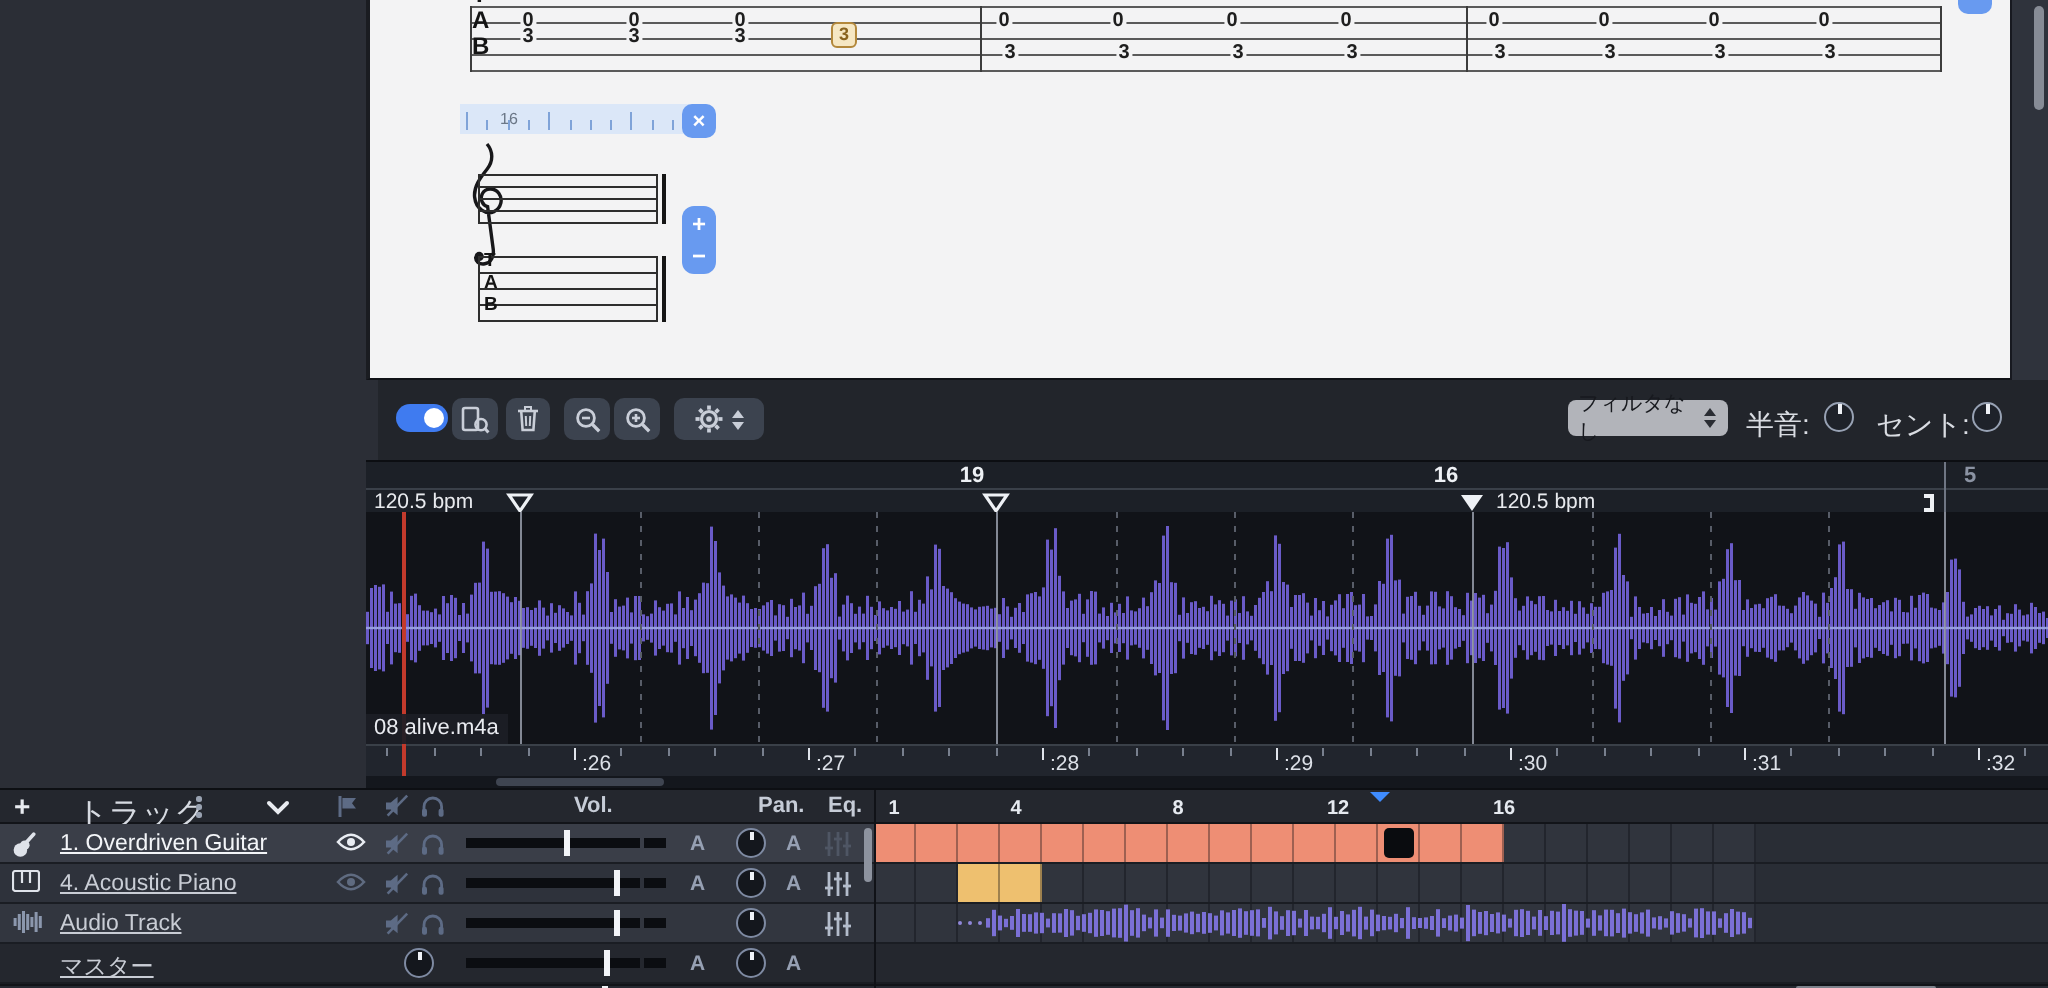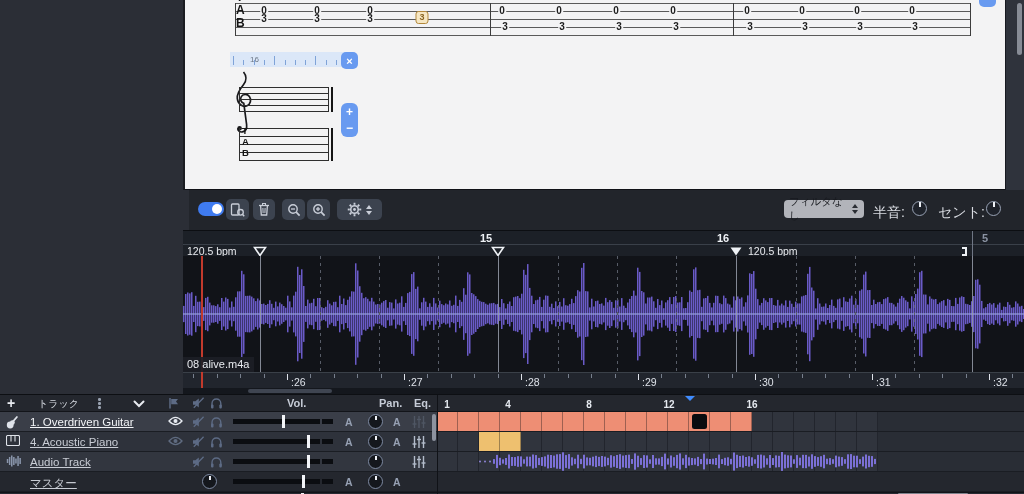--- a/index.html
+++ b/index.html
@@ -81,21 +81,21 @@
 .timeruler{position:absolute;left:0;top:116px;width:841px;height:16px;background:#21252d;border-top:1px solid #3a4048;box-sizing:border-box;}
 .tr-maj{position:absolute;top:1px;width:1px;height:6px;background:#dfe3ea;}
 .tr-min{position:absolute;top:1px;width:1px;height:4px;background:#78808e;}
 .tr-lab{position:absolute;top:3px;font-size:10.5px;color:#dde1e8;}
 .hscroll{position:absolute;left:0;top:132px;width:841px;height:6px;background:#14171d;}
 .hthumb{position:absolute;left:65px;top:1px;width:84px;height:4px;border-radius:2px;background:#3f4551;}
 
 .tracks{position:absolute;left:0;top:394px;width:1024px;height:100px;background:#24272e;border-top:1px solid #0d0f13;box-sizing:border-box;}
 .thead{position:absolute;left:0;top:0;width:1024px;height:17px;background:#24272e;border-bottom:1px solid #121419;box-sizing:border-box;}
 .th-plus{position:absolute;left:7px;top:0px;font-size:14px;font-weight:bold;color:#e8ebf0;line-height:16px;}
-.th-title{position:absolute;left:38px;top:2px;font-size:10px;color:#d6dae1;}
+.th-title{position:absolute;left:38px;top:2px;font-size:16px;color:#d6dae1;}
 .th-dots{position:absolute;left:98px;top:3px;width:2.5px;height:2.5px;border-radius:50%;background:#99a2b1;
   box-shadow:0 4px 0 #99a2b1,0 8px 0 #99a2b1;}
 .th-icon{position:absolute;top:2px;line-height:0;}
 .th-col{position:absolute;top:2px;font-size:11px;font-weight:bold;color:#c6ccd7;}
 .gnum{position:absolute;top:4px;font-size:10px;font-weight:bold;color:#e6eaf0;transform:translateX(-50%);}
 .playtri{position:absolute;top:1px;width:0;height:0;border-left:5px solid transparent;
   border-right:5px solid transparent;border-top:5px solid #3f8cff;transform:translateX(-50%);}
 .trow{position:absolute;left:0;width:1024px;height:20px;border-bottom:1px solid #1a1d23;box-sizing:border-box;}
 .lpane{position:absolute;left:0;top:0;width:437px;height:19px;}
 .r0 .lpane{background:#3a3e48;}.r1 .lpane{background:#2e323b;}.r2 .lpane{background:#32363f;}.r3 .lpane{background:#24272e;}
@@ -288,21 +288,21 @@
     <div class="tknob2" style="left:797px"></div>
   </div>
 
   <div id="rulerbar" class="rulerbar">
     <div class="rb-div"></div>
     <span class="rb-bpm" style="left:4px">120.5 bpm</span>
   <span class="rb-num" style="left: 63px; margin-top: 48px;">14</span>
       <div class="rb-mark" style="left: 70px;"><svg width="14" height="11">
           <polygon points="1.5,1.5 12.5,1.5 7,9.5" fill="none" stroke="#eef1f5" stroke-width="1.6"></polygon>
         </svg></div>
-      <span class="rb-num" style="left: 303px;">15</span>
+      <span class="rb-num" style="left: 303px;">19</span>
       <div class="rb-mark" style="left: 308px;"><svg width="14" height="11">
           <polygon points="1.5,1.5 12.5,1.5 7,9.5" fill="none" stroke="#eef1f5" stroke-width="1.6"></polygon>
         </svg></div>
       <span class="rb-num" style="left: 540px;">16</span>
       <div class="rb-mark" style="left: 546px;"><svg width="14" height="11">
           <polygon points="1.5,1.5 12.5,1.5 7,9.5" fill="#eef1f5"></polygon>
         </svg></div>
       <span class="rb-bpm" style="left: 565px;">120.5 bpm</span>
       <span class="rb-num dim" style="left: 802px;">5</span>
       <div class="rb-end" style="left: 779px;"></div>

